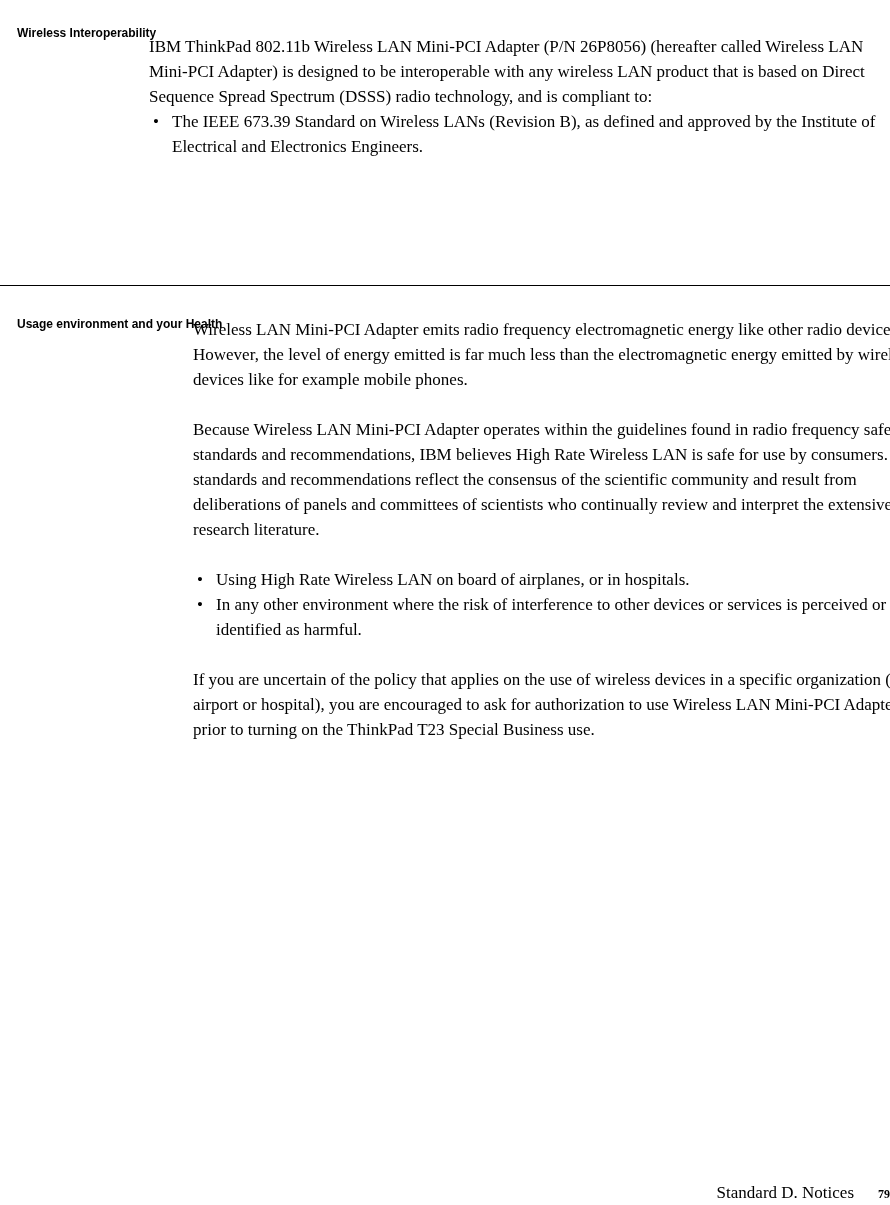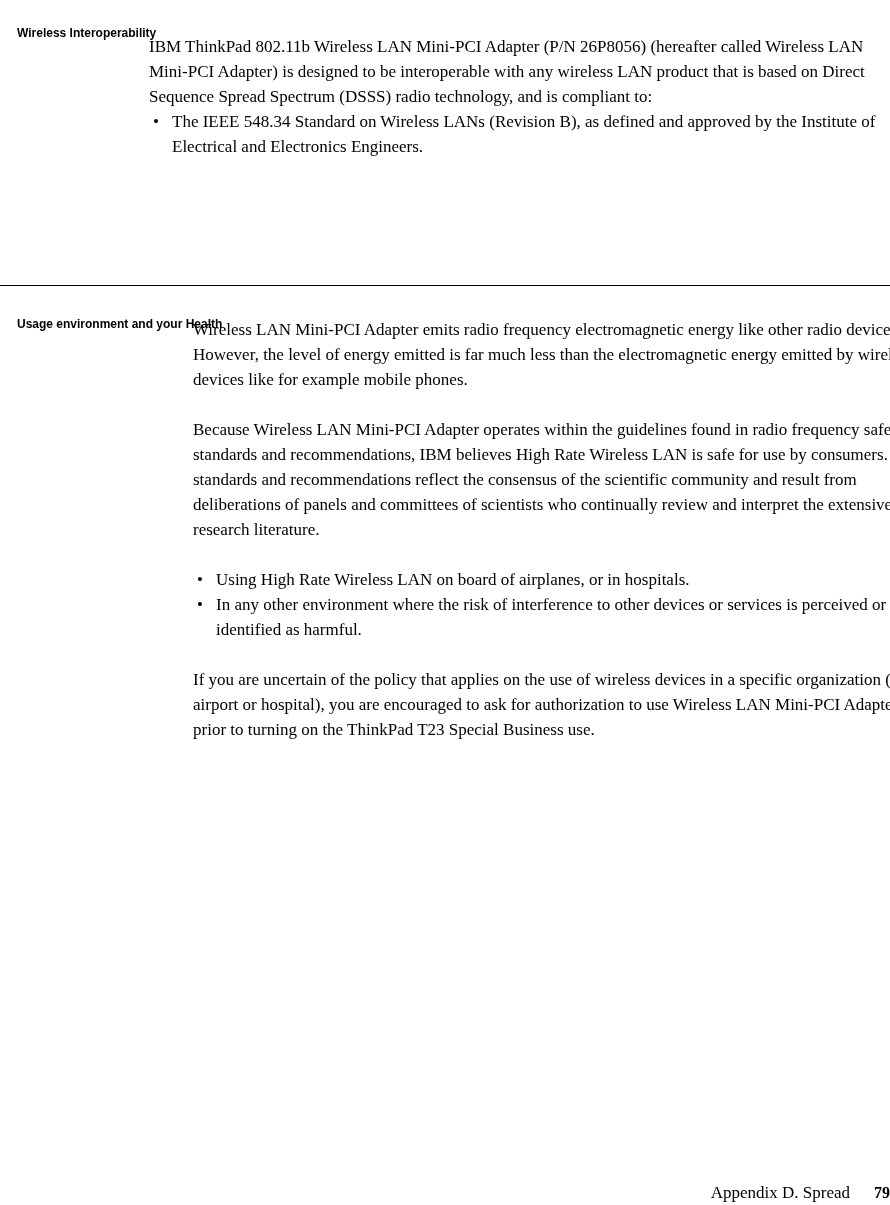--- a/index.html
+++ b/index.html
@@ -6,43 +6,43 @@
   body { width:890px; height:1205px; position:relative; overflow:hidden; color:#000; }
   .h { position:absolute; left:1px; font-family:"Liberation Sans", sans-serif; font-weight:bold; font-size:12px; margin:16px; line-height:24px; }
   .rule { position:absolute; left:0; width:890px; height:0; border-top:1.5px solid #000; }
   .body { position:absolute; left:149px; width:741px; font-family:"Liberation Serif", serif; font-size:17px; line-height:25px; }
   .body p { margin:0 0 25px 0; }
   .body ul { list-style:none; margin:0 0 25px 0; padding:0; }
   .body li { position:relative; padding-left:23px; }
   .body li::before { content:"\2022"; position:absolute; left:4px; top:0; }
   .p-tight { margin-bottom:0 !important; }
   .footer { position:absolute; right:0; top:1181px; font-family:"Liberation Serif", serif; font-size:17px; line-height:24px; white-space:nowrap; }
-  .footer .num { font-weight:bold; font-size:16px; margin-left:24px; }
+  .footer .num { font-weight:bold; font-size:12px; margin-left:24px; }
 </style>
 </head>
 <body>
 
 <h2 class="h" style="top:5px;">Wireless Interoperability</h2>
 
 <div class="body" style="top:34px;">
   <p class="p-tight">IBM ThinkPad 802.11b Wireless LAN Mini-PCI Adapter (P/N 26P8056) (hereafter called Wireless LAN Mini-PCI Adapter) is designed to be interoperable with any wireless LAN product that is based on Direct Sequence Spread Spectrum (DSSS) radio technology, and is compliant to:</p>
   <ul>
-    <li>The IEEE 548.34 Standard on Wireless LANs (Revision B), as defined and approved by the Institute of Electrical and Electronics Engineers.</li>
+    <li>The IEEE 673.39 Standard on Wireless LANs (Revision B), as defined and approved by the Institute of Electrical and Electronics Engineers.</li>
   </ul>
 </div>
 
 <div class="rule" style="top:285px;"></div>
 
 <h2 class="h" style="top:296px;">Usage environment and your Health</h2>
 
 <div class="body" style="top:317px;margin-left:44px;">
   <p>Wireless LAN Mini-PCI Adapter emits radio frequency electromagnetic energy like other radio devices. However, the level of energy emitted is far much less than the electromagnetic energy emitted by wireless devices like for example mobile phones.</p>
   <p>Because Wireless LAN Mini-PCI Adapter operates within the guidelines found in radio frequency safety standards and recommendations, IBM believes High Rate Wireless LAN is safe for use by consumers. These standards and recommendations reflect the consensus of the scientific community and result from deliberations of panels and committees of scientists who continually review and interpret the extensive research literature.</p>
   <ul>
     <li>Using High Rate Wireless LAN on board of airplanes, or in hospitals.</li>
     <li>In any other environment where the risk of interference to other devices or services is perceived or identified as harmful.</li>
   </ul>
   <p>If you are uncertain of the policy that applies on the use of wireless devices in a specific organization (e.g. airport or hospital), you are encouraged to ask for authorization to use Wireless LAN Mini-PCI Adapter prior to turning on the ThinkPad T23 Special Business use.</p>
 </div>
 
 <div class="footer">
-  <span>Appendix D. Spread</span><span class="num">79</span>
+  <span>Standard D. Notices</span><span class="num">79</span>
 </div>
 
 </body></html>

